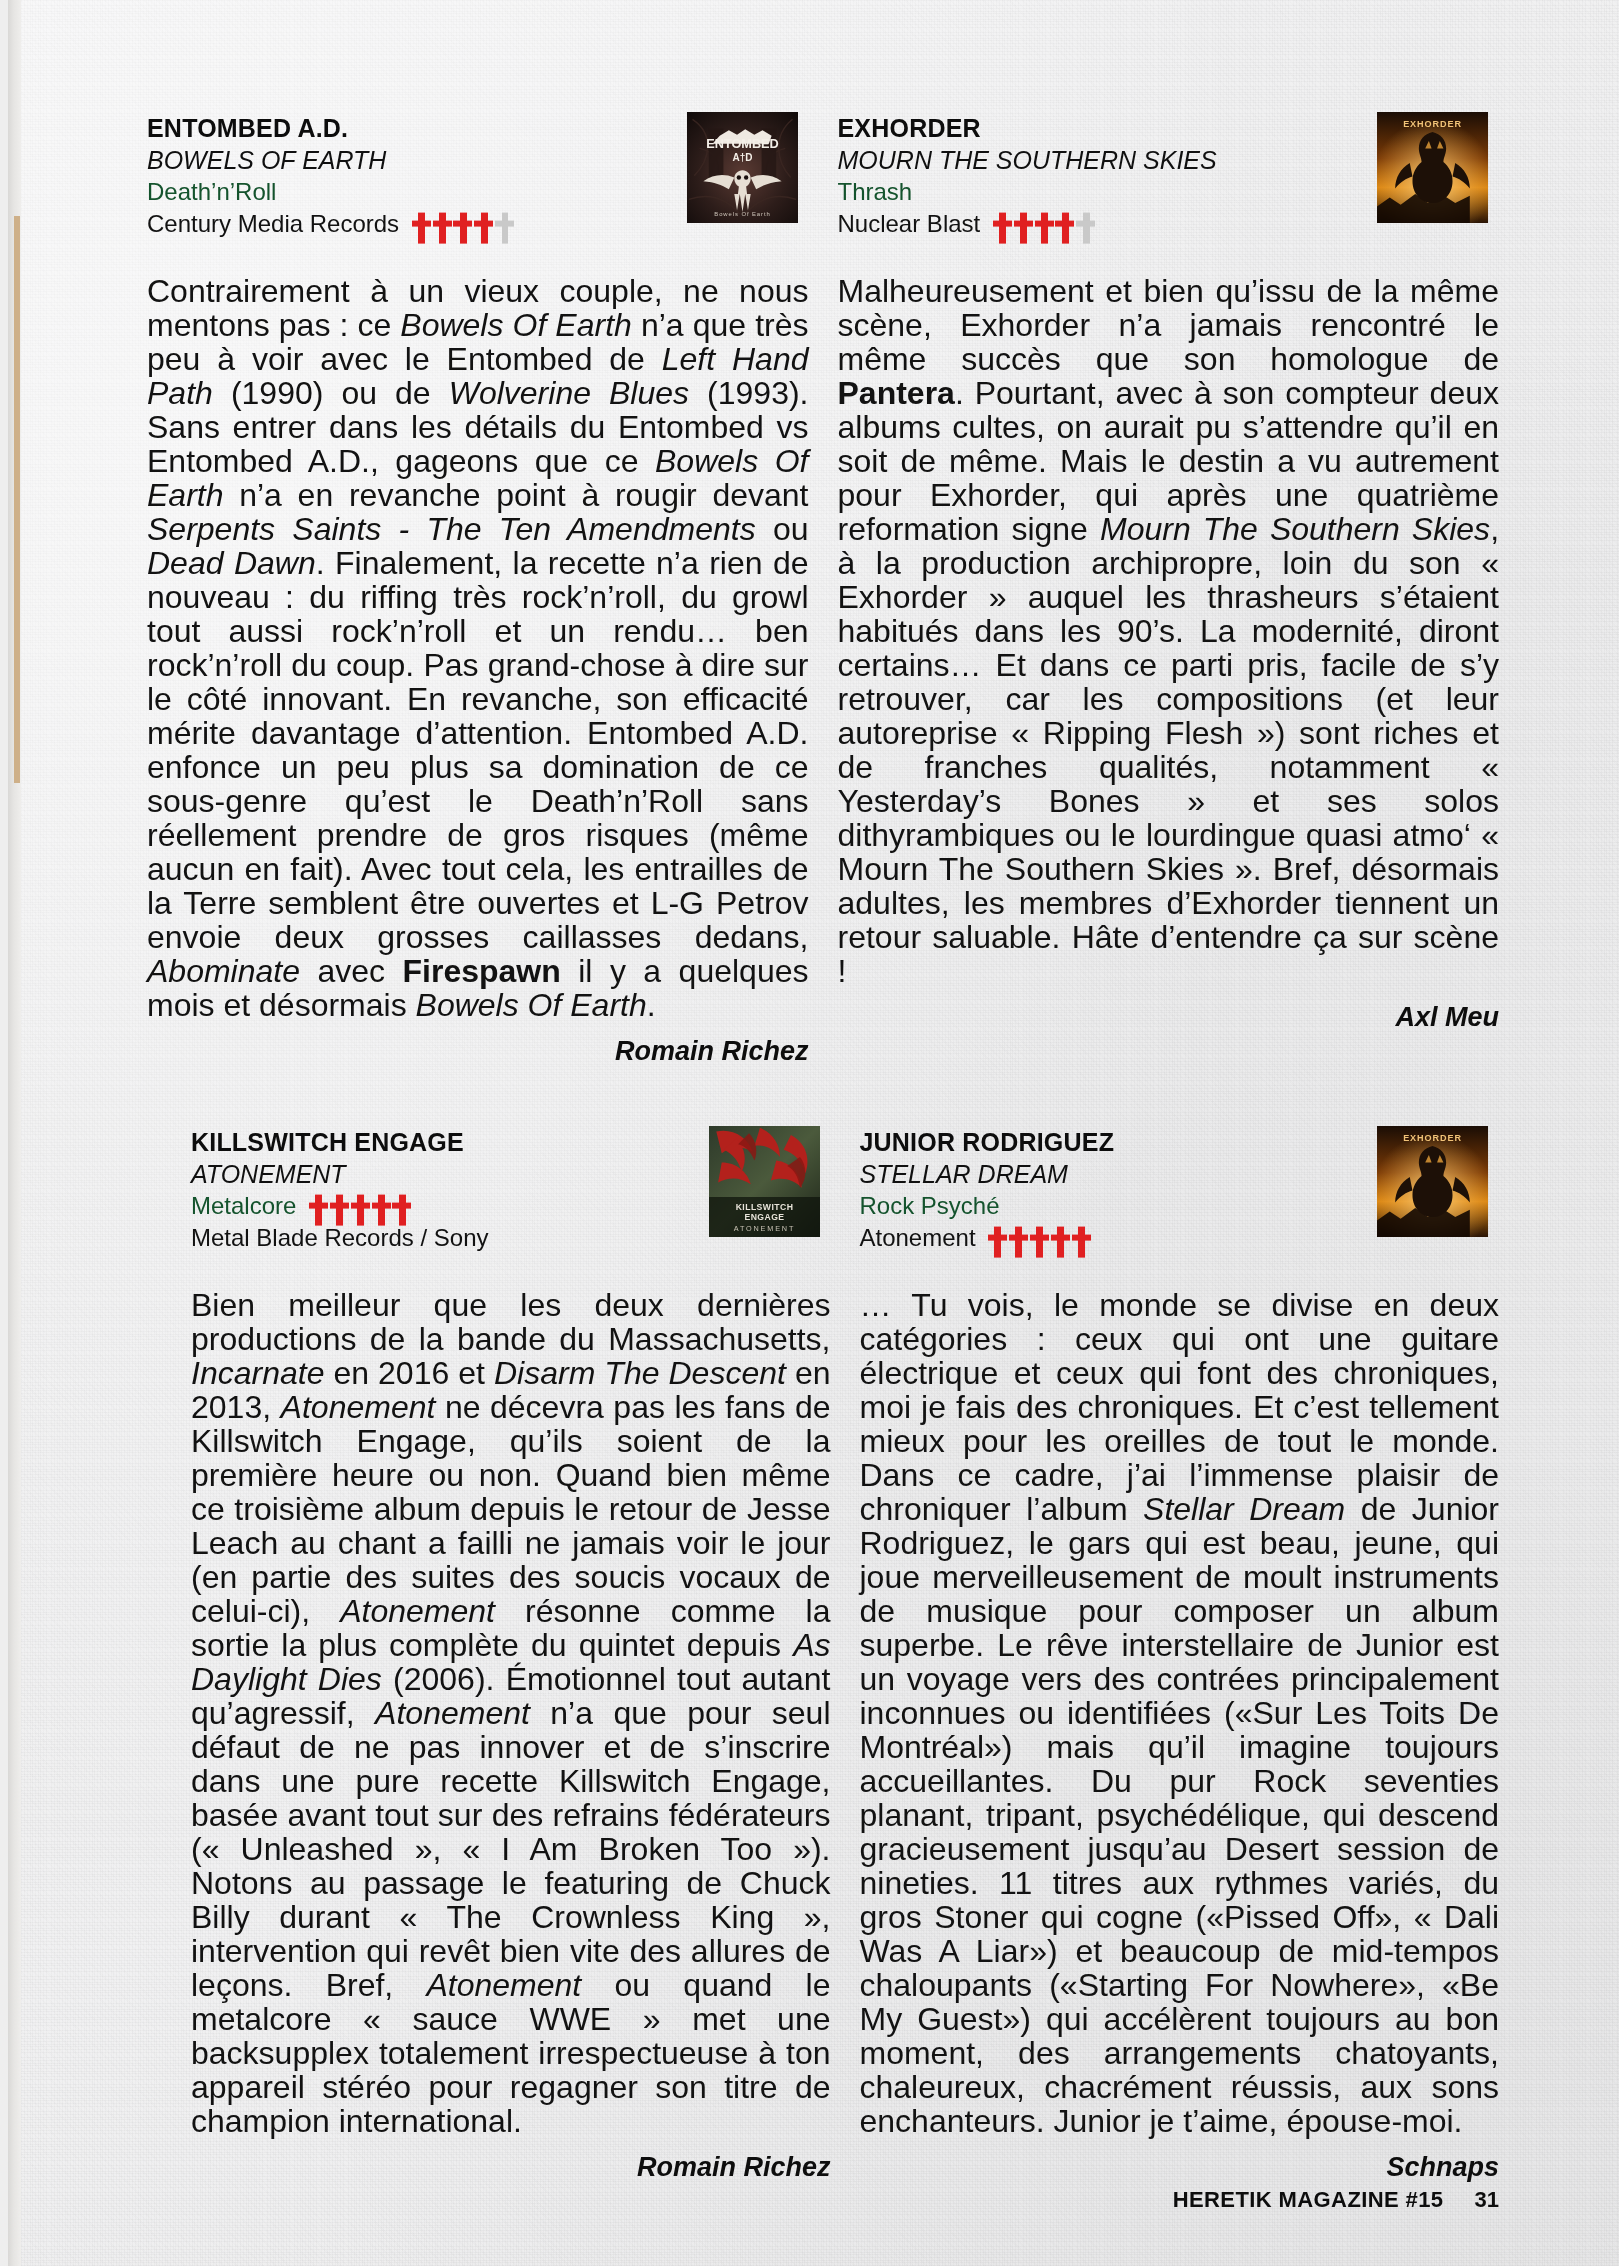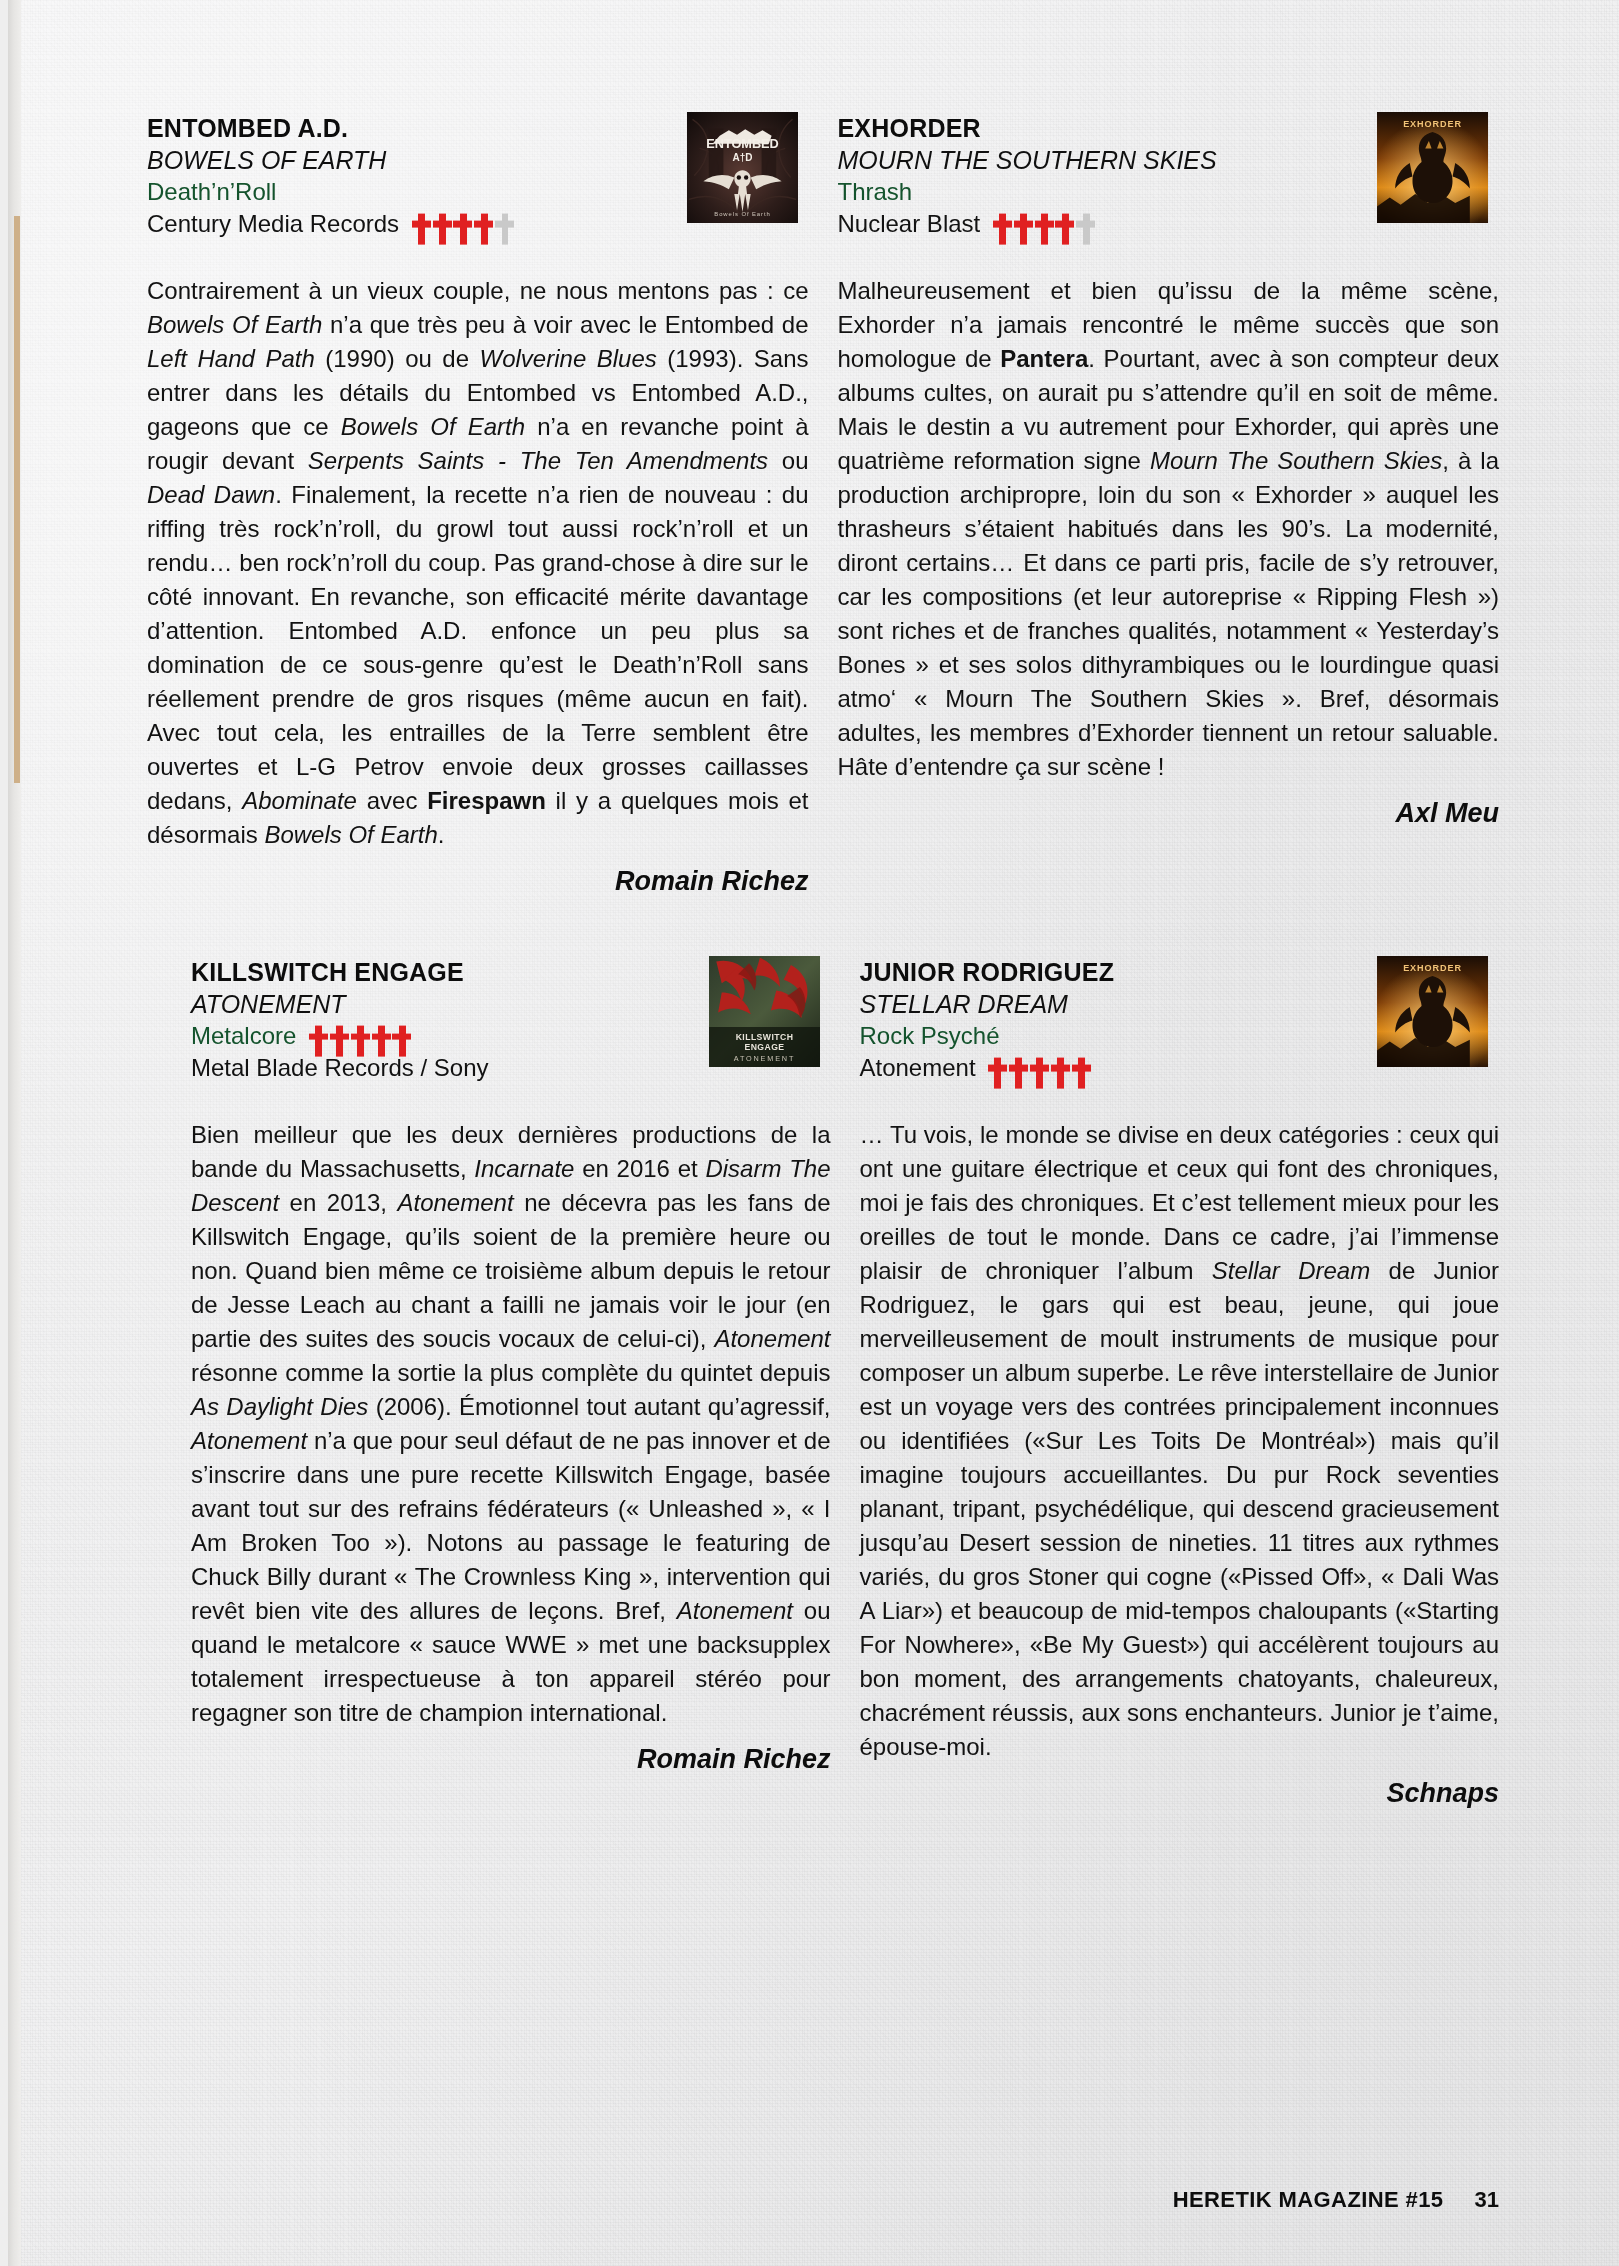--- a/index.html
+++ b/index.html
@@ -103,21 +103,21 @@
     line-height: 1.3;
     white-space: nowrap;
   }
   .genre {
     font-size: 24px;
     color: #14532d;
     line-height: 1.32;
   }
   .labelrow {
     display: flex;
-    align-items: flex-end;
+    align-items: flex-start;
     gap: 12px;
   }
   .label {
     font-size: 24px;
     color: #121212;
     line-height: 1.32;
     white-space: nowrap;
   }
   .rating {
     display: inline-flex;
@@ -159,21 +159,21 @@
     margin-right: 11px;
     position: relative;
     overflow: hidden;
     background: #1a1412;
   }
   .cover canvas, .cover svg { display: block; }
 
   
   .body {
     margin-top: 5.5px;
-    font-size: 24px;
+    font-size: 32px;
     line-height: 34px;
     color: #121212;
     text-align: justify;
     text-justify: inter-word;
     hyphens: manual;
   }
   .body i { font-style: italic; }
   .body b { font-weight: bold; }
   .sig {
     margin-top: 14.6px;

